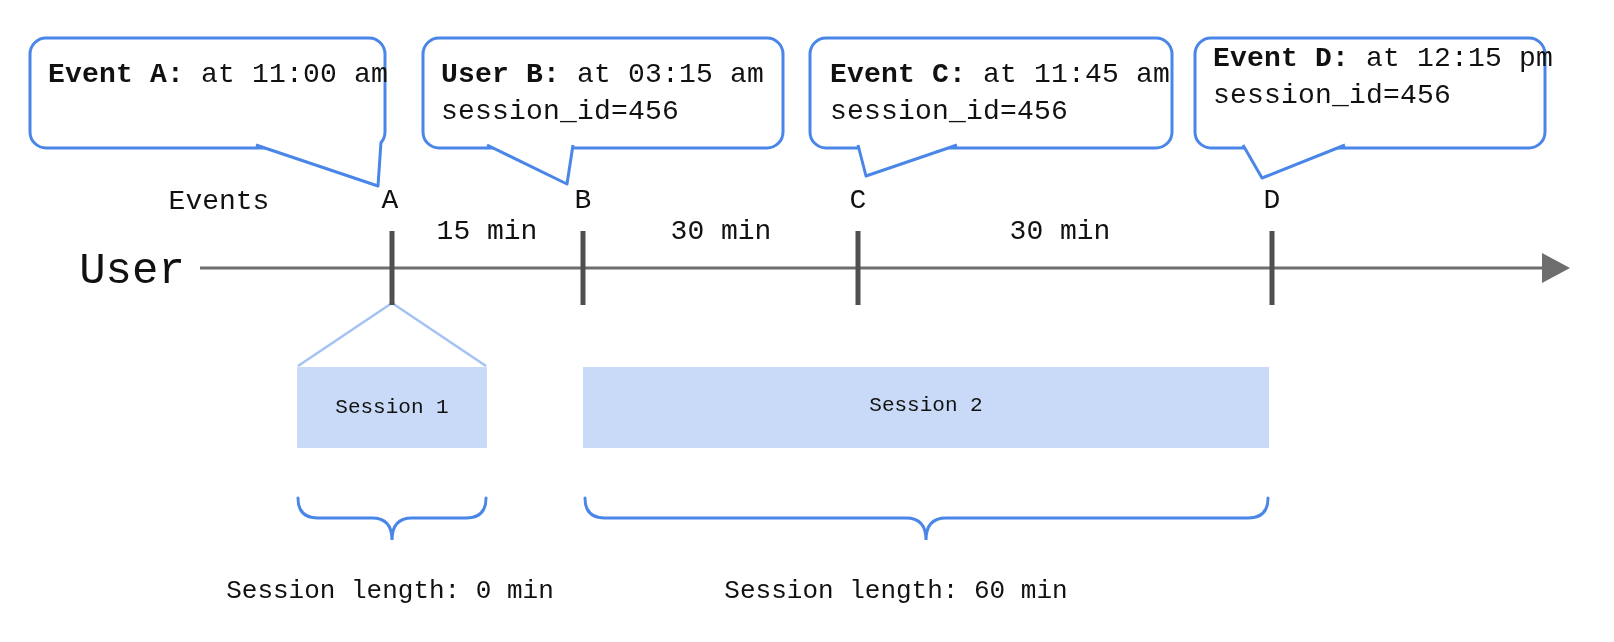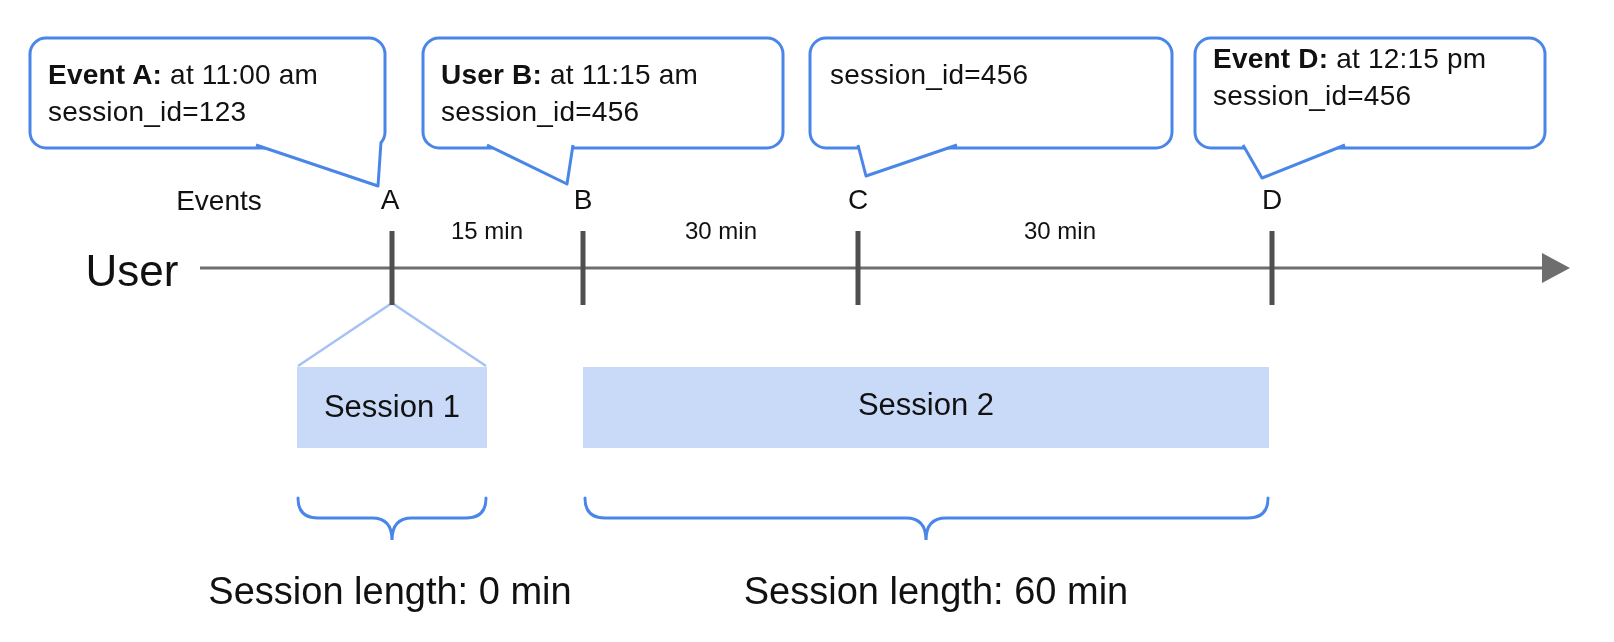--- a/index.html
+++ b/index.html
@@ -1,30 +1,30 @@
 <!DOCTYPE html>
 <html><head>
 <meta charset="utf-8">
 <style>
   html,body{margin:0;padding:0;background:#ffffff;}
   .canvas{
     position:relative;width:1614px;height:642px;background:#ffffff;
-    font-family:Liberation Sans, sans-serif;color:#111;overflow:hidden;
+    font-family:Liberation Mono, monospace;color:#111;overflow:hidden;
   }
   .canvas svg{position:absolute;left:0;top:0;}
   .txt{position:absolute;white-space:nowrap;}
   .center{transform:translate(-50%,-50%);text-align:center;}
   .bubble-text{font-size:28px;line-height:37px;letter-spacing:0.2px;}
   .bubble-text b{font-weight:bold;}
   .lbl-events{font-size:28px;}
   .lbl-user{font-size:44px;}
   .lbl-letter{font-size:28px;}
-  .lbl-interval{font-size:24px;}
-  .lbl-session{font-size:31px;}
-  .lbl-length{font-size:38px;}
+  .lbl-interval{font-size:28px;}
+  .lbl-session{font-size:21px;}
+  .lbl-length{font-size:26px;}
 </style>
 </head>
 <body>
 
 <div class="canvas">
 
   <svg width="1614" height="642" viewBox="0 0 1614 642">
 
     <rect x="297" y="367" width="190" height="81" fill="#c9daf8"></rect>
     <rect x="583" y="367" width="686" height="81" fill="#c9daf8"></rect>
@@ -50,27 +50,27 @@
 
     <rect x="810" y="38" width="362" height="110" rx="16" fill="#ffffff" stroke="#4a86e8" stroke-width="3"></rect>
     <path d="M957,145 L866,176 L858,145" fill="#ffffff" stroke="#4a86e8" stroke-width="3" stroke-linejoin="round"></path>
 
     <rect x="1195" y="38" width="350" height="110" rx="16" fill="#ffffff" stroke="#4a86e8" stroke-width="3"></rect>
     <path d="M1345,145 L1262,178 L1243,145" fill="#ffffff" stroke="#4a86e8" stroke-width="3" stroke-linejoin="round"></path>
   </svg>
 
   <div class="txt bubble-text" style="left:48px;top:56px;">
     <div><b>Event A:</b><span> at 11:00 am</span></div>
-    <div>session_id=123</div>
   </div>
   <div class="txt bubble-text" style="left:441px;top:56px;">
-    <div><b>User B:</b><span> at 11:15 am</span></div>
+    <div><b>User B:</b><span> at 03:15 am</span></div>
     <div>session_id=456</div>
   </div>
   <div class="txt bubble-text" style="left:830px;top:56px;">
+    <div><b>Event C:</b><span> at 11:45 am</span></div>
     <div>session_id=456</div>
   </div>
   <div class="txt bubble-text" style="left:1213px;top:40px;">
     <div><b>Event D:</b><span> at 12:15 pm</span></div>
     <div>session_id=456</div>
   </div>
 
   <div class="txt center lbl-events" style="left:219px;top:201px;">Events</div>
   <div class="txt center lbl-user" style="left:132px;top:271px;">User</div>
 
@@ -80,15 +80,15 @@
   <div class="txt center lbl-letter" style="left:1272px;top:200px;">D</div>
 
   <div class="txt center lbl-interval" style="left:487px;top:231px;">15 min</div>
   <div class="txt center lbl-interval" style="left:721px;top:231px;">30 min</div>
   <div class="txt center lbl-interval" style="left:1060px;top:231px;">30 min</div>
 
   <div class="txt center lbl-session" style="left:392px;top:407px;">Session 1</div>
   <div class="txt center lbl-session" style="left:926px;top:405px;">Session 2</div>
 
   <div class="txt center lbl-length" style="left:390px;top:591px;">Session length: 0 min</div>
-  <div class="txt center lbl-length" style="left:936px;top:591px;">Session length: 60 min</div>
+  <div class="txt center lbl-length" style="left:896px;top:591px;">Session length: 60 min</div>
 
 </div>
 
 </body></html>

